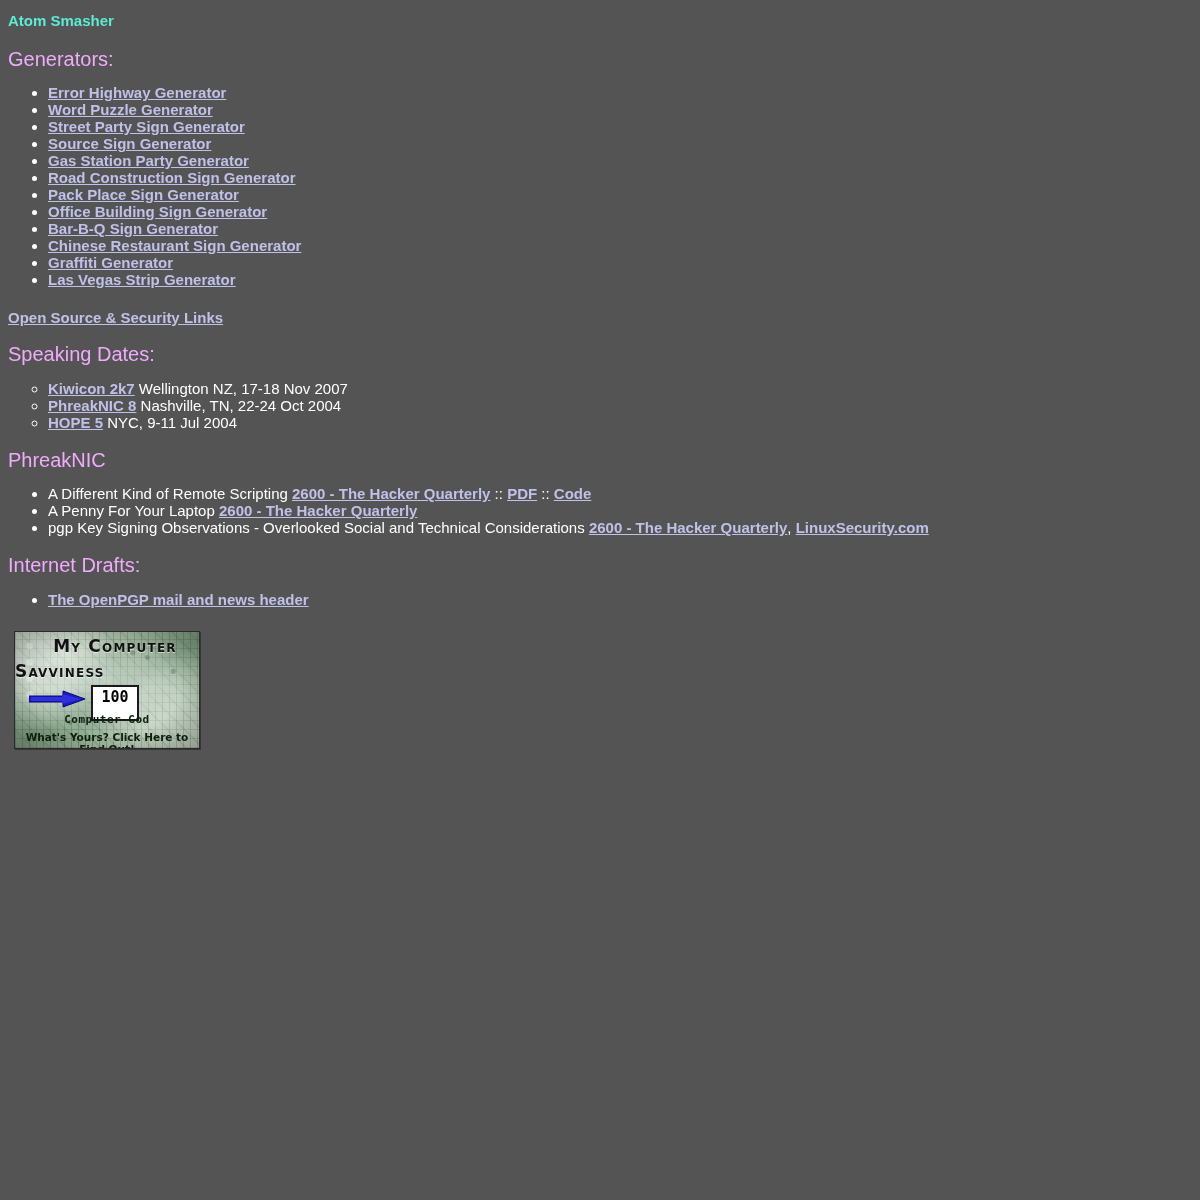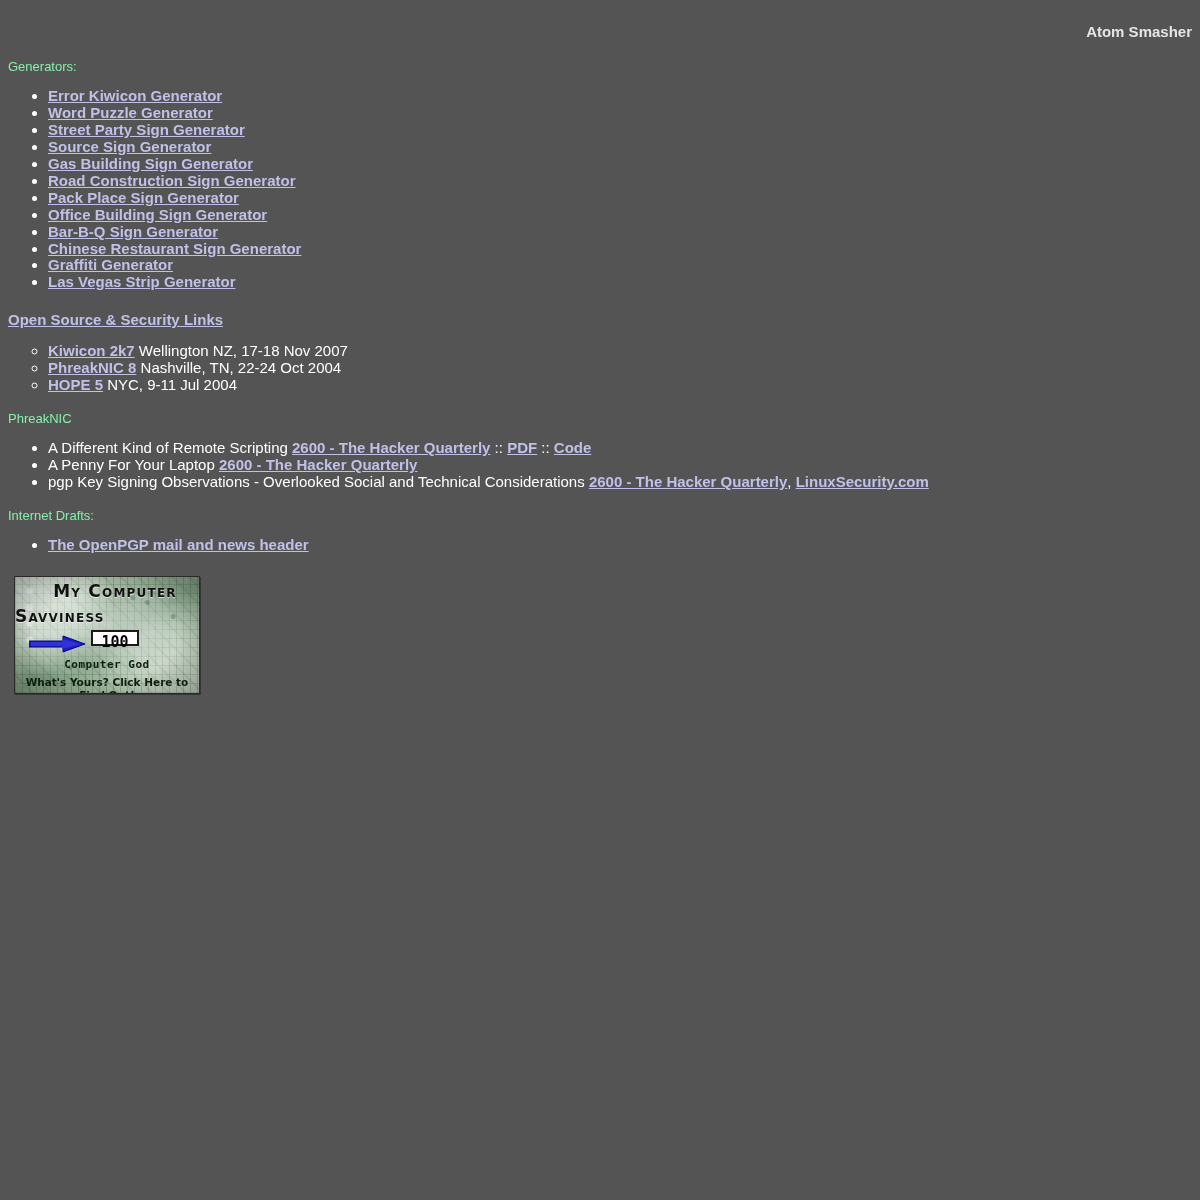--- a/index.html
+++ b/index.html
@@ -18,31 +18,30 @@
     -webkit-font-smoothing: antialiased;
     overflow: hidden;
   }
   .page {
     padding: 8px 8px 8px 8px;
     box-sizing: border-box;
   }
   h3.title {
     font-size: 15px;
     font-weight: bold;
-    margin: 15px 0 0 0;
-    padding: 0;
-    color: #e5e5e5;
+    margin: 4px 0 0 0;
+    padding: 0;
+    color: #5eead4;
     line-height: 1.25;
-    text-align: right;
   }
   p.para {
     margin: 17px 0 0 0;
     padding: 0;
-    font-size: 13px;
-    color: #86efac;
+    font-size: 20px;
+    color: #f0abfc;
   }
   ul.gen-list {
     list-style-type: disc;
     margin: 14px 0 0 0;
     padding: 0 0 0 40px;
   }
   ul.gen-list li {
     margin: 0;
     padding: 0;
     line-height: 1.13;
@@ -176,21 +175,21 @@
     left: 14px;
     top: 58px;
     width: 56px;
     height: 18px;
   }
   .banner .scorebox {
     position: absolute;
     left: 76px;
     top: 53px;
     width: 48px;
-    height: 16px;
+    height: 36px;
     background: #ffffff;
     border: 2px solid #1a1a1a;
     box-sizing: border-box;
     color: #000000;
     font-family: "DejaVu Sans Mono", monospace;
     font-size: 15px;
     font-weight: bold;
     text-align: center;
     line-height: 20px;
   }
@@ -217,39 +216,40 @@
 </head>
 <body>
 
 <div class="page">
 
   <h3 class="title">Atom Smasher</h3>
 
   <p class="para">Generators:</p>
 
   <ul class="gen-list">
-    <li><a href="#">Error Kiwicon Generator</a></li>
+    <li><a href="#">Error Highway Generator</a></li>
     <li><a href="#">Word Puzzle Generator</a></li>
     <li><a href="#">Street Party Sign Generator</a></li>
     <li><a href="#">Source Sign Generator</a></li>
-    <li><a href="#">Gas Building Sign Generator</a></li>
+    <li><a href="#">Gas Station Party Generator</a></li>
     <li><a href="#">Road Construction Sign Generator</a></li>
     <li><a href="#">Pack Place Sign Generator</a></li>
     <li><a href="#">Office Building Sign Generator</a></li>
     <li><a href="#">Bar-B-Q Sign Generator</a></li>
     <li><a href="#">Chinese Restaurant Sign Generator</a></li>
     <li><a href="#">Graffiti Generator</a></li>
     <li><a href="#">Las Vegas Strip Generator</a></li>
   </ul>
 
 
   <div class="section-head">
     <a href="#">Open Source &amp; Security Links</a>
   </div>
 
+  <p class="para">Speaking Dates:</p>
 
   <ul class="circle-list">
     <li><a href="#">Kiwicon 2k7</a><span class="plain"> Wellington NZ, 17-18 Nov 2007</span></li>
     <li><a href="#">PhreakNIC 8</a><span class="plain"> Nashville, TN, 22-24 Oct 2004</span></li>
     <li><a href="#">HOPE 5</a><span class="plain"> NYC, 9-11 Jul 2004</span></li>
   </ul>
 
   <p class="para">PhreakNIC</p>
 
   <ul class="art-list">

